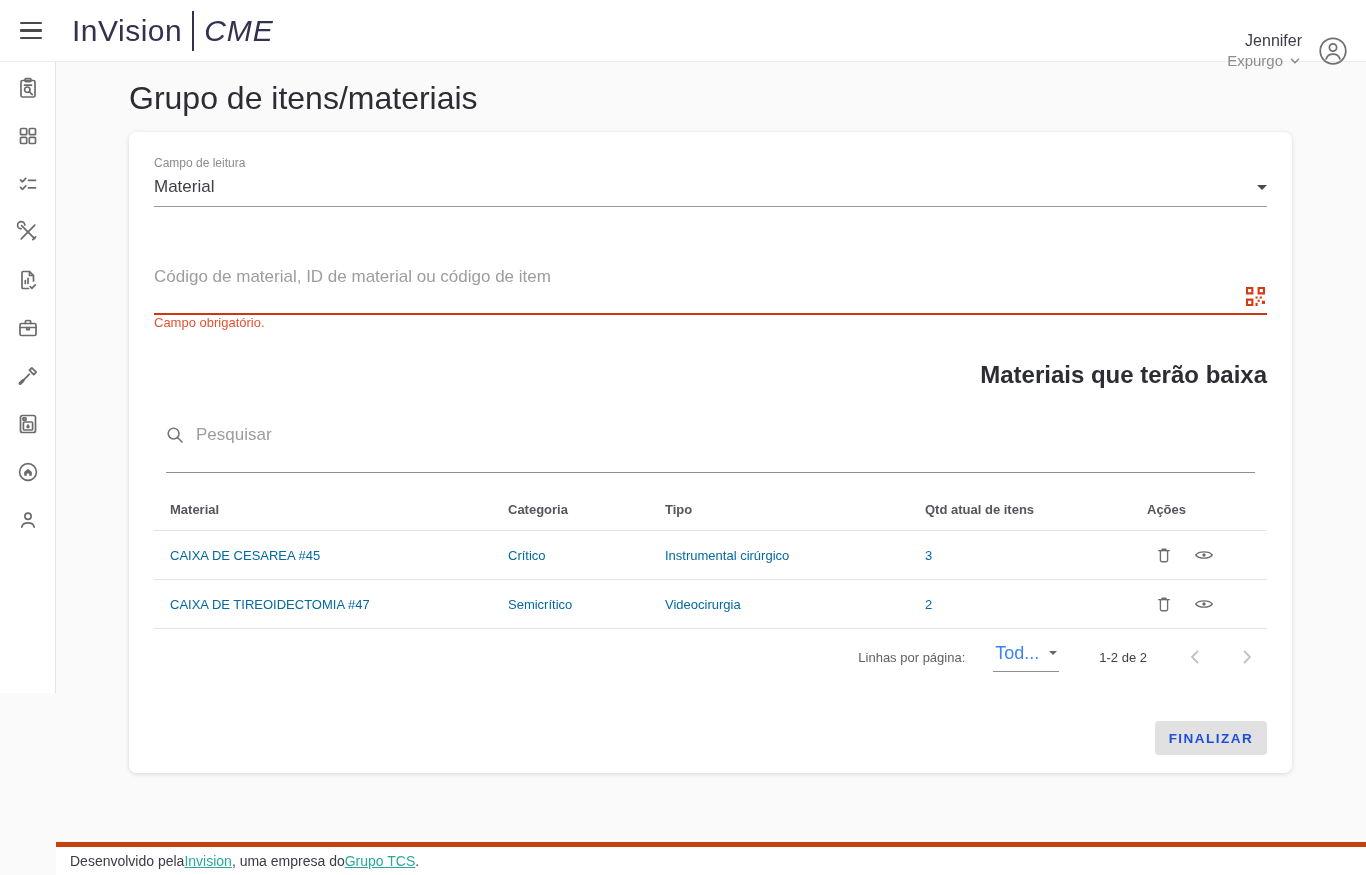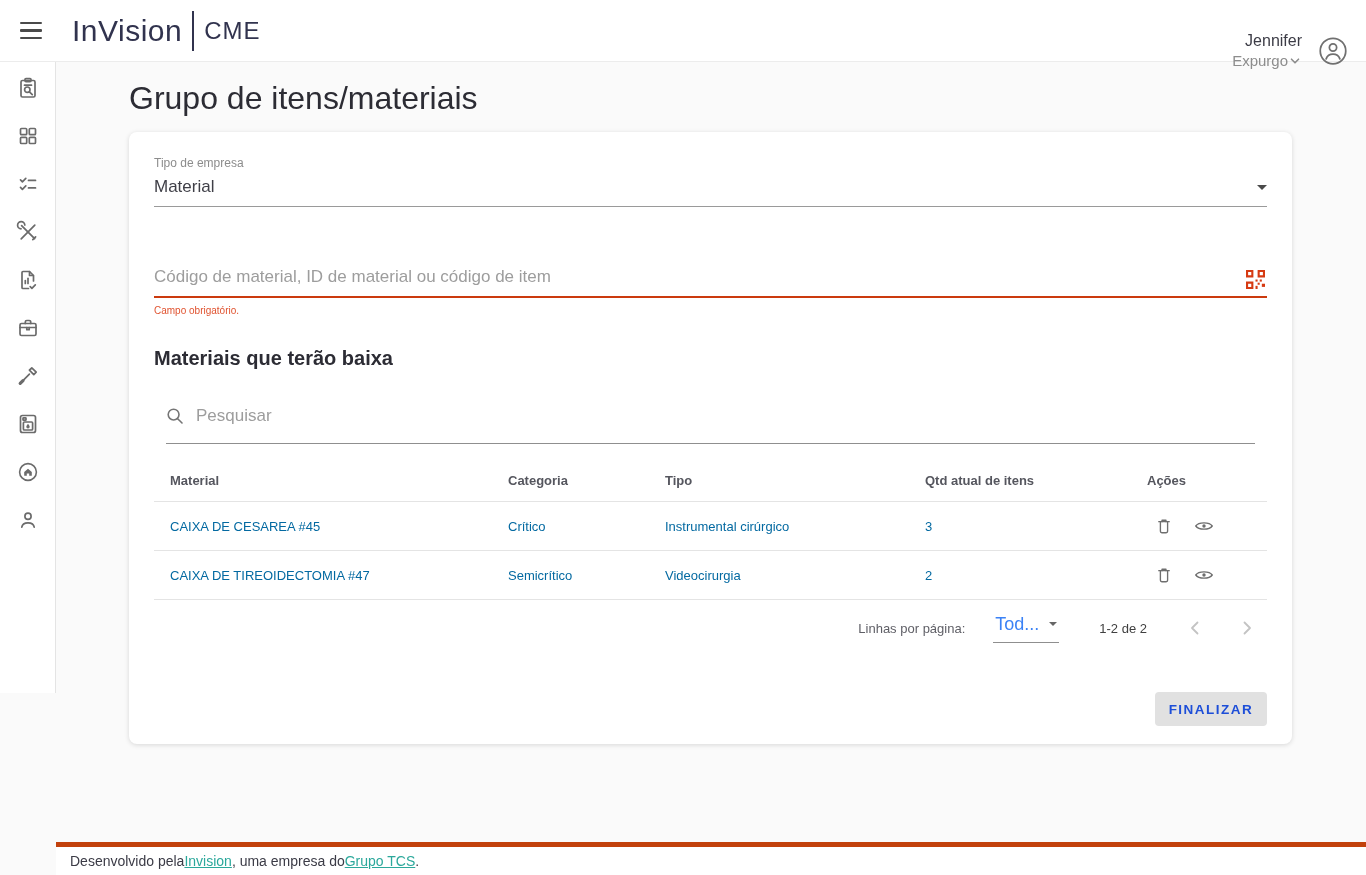--- a/index.html
+++ b/index.html
@@ -9,25 +9,25 @@
   
   .topbar{position:absolute;top:0;left:0;width:1366px;height:62px;background:#fff;
           border-bottom:1px solid #ececec;box-sizing:border-box;display:flex;align-items:center;
           padding:0 18px;z-index:6;}
   .hamburger{width:24px;height:18px;display:flex;flex-direction:column;justify-content:space-between;
              background:none;border:none;cursor:pointer;padding:0;margin-left:2px;}
   .hamburger span{display:block;width:22px;height:2.4px;background:#4a4a4a;border-radius:1px;}
   .logo{display:flex;align-items:center;margin-left:28px;color:#31334e;}
   .logo-primary{font-size:30px;font-weight:500;letter-spacing:.5px;}
   .logo-divider{width:2px;height:40px;background:#31334e;margin:0 10px;}
-  .logo-secondary{font-size:24px;font-weight:400;letter-spacing:1px;}
+  .logo-secondary{font-size:30px;font-weight:400;letter-spacing:1px;font-style:italic;}
   .top-right{margin-left:auto;display:flex;align-items:center;gap:16px;margin-top:40px;}
   .user-block{text-align:right;cursor:pointer;}
   .user-name{font-size:16px;color:#3c3c46;line-height:20px;}
-  .user-sector{display:flex;align-items:center;justify-content:flex-end;
+  .user-sector{display:flex;align-items:center;justify-content:flex-end;gap:5px;
                font-size:15px;color:#8d8d8d;line-height:20px;}
   .avatar-btn{background:none;border:none;padding:0;cursor:pointer;display:flex;}
 
   
   .sidebar{position:absolute;top:62px;left:0;width:56px;height:631px;background:#fff;
            border-right:1px solid #e4e4e4;box-sizing:border-box;display:flex;flex-direction:column;
            align-items:center;padding-top:14px;gap:24px;z-index:5;}
   .side-btn{width:24px;height:24px;background:none;border:none;padding:0;cursor:pointer;display:flex;}
 
   
@@ -42,31 +42,31 @@
               padding-bottom:9px;border-bottom:1px solid #9a9a9a;cursor:pointer;}
   .select-value{font-size:17px;color:#3f3f47;}
   .caret{width:0;height:0;border-left:5px solid transparent;border-right:5px solid transparent;
          border-top:5px solid #4a4a4a;}
   .caret.small{border-left-width:4.5px;border-right-width:4.5px;border-top-width:4.5px;
                border-top-color:#666;}
 
   .code-field{margin-top:58px;position:relative;display:flex;align-items:center;
               border-bottom:2px solid #cb3a0e;}
   .code-input{flex:1;border:none;outline:none;background:transparent;font-family:inherit;
-              font-size:17px;color:#3f3f47;padding:2px 34px 9px 0;}
+              font-size:17px;color:#3f3f47;padding:2px 34px 26px 0;}
   .code-input::placeholder{color:#9d9d9d;}
   .qr-btn{position:absolute;right:2px;bottom:7px;background:none;border:none;padding:0;
           cursor:pointer;display:flex;}
 
-  .error-text{margin-top:7px;font-size:10px;color:#e05330;}
-
-  .section-title{margin:31px 0 4px;font-size:20px;font-weight:600;color:#2c2c34;}
+  .error-text{font-size:13px;color:#e05330;}
+
+  .section-title{margin:31px 0 4px;font-size:24px;font-weight:600;color:#2c2c34;text-align:right;}
 
   .search-row{margin:35px 12px 0;display:flex;align-items:center;gap:10px;
-              border-bottom:1px solid #8f8f8f;padding-bottom:16px;}
+              border-bottom:1px solid #8f8f8f;padding-bottom:26px;}
   .search-input{flex:1;border:none;outline:none;background:transparent;font-family:inherit;
                 font-size:17px;color:#3f3f47;}
   .search-input::placeholder{color:#9d9d9d;}
 
   .trow{display:grid;grid-template-columns:338px 157px 260px 222px 1fr;align-items:center;
         padding-left:16px;box-sizing:border-box;}
   .thead{margin-top:16px;height:42px;border-bottom:1px solid #e4e4e4;}
   .thead .th{font-size:13px;font-weight:bold;color:#55565e;}
   .tbody .trow{height:49px;border-bottom:1px solid #e4e4e4;}
   .td{font-size:13px;color:#0369a1;}
@@ -212,21 +212,21 @@
       </svg>
     </button>
   </nav>
 
   <main class="main">
     <h1 class="page-title">Grupo de itens/materiais</h1>
 
     <section class="card">
 
       <div>
-        <div class="field-label">Tipo de empresa</div>
+        <div class="field-label">Campo de leitura</div>
         <div class="select-row">
           <span class="select-value">Material</span>
           <span class="caret"></span>
         </div>
       </div>
 
       <div class="code-field">
         <input class="code-input" type="text" placeholder="Código de material, ID de material ou código de item" style="">
         <button class="qr-btn">
           <svg width="19" height="19" viewBox="0 0 18 18" fill="#d63a12" fill-rule="evenodd">

